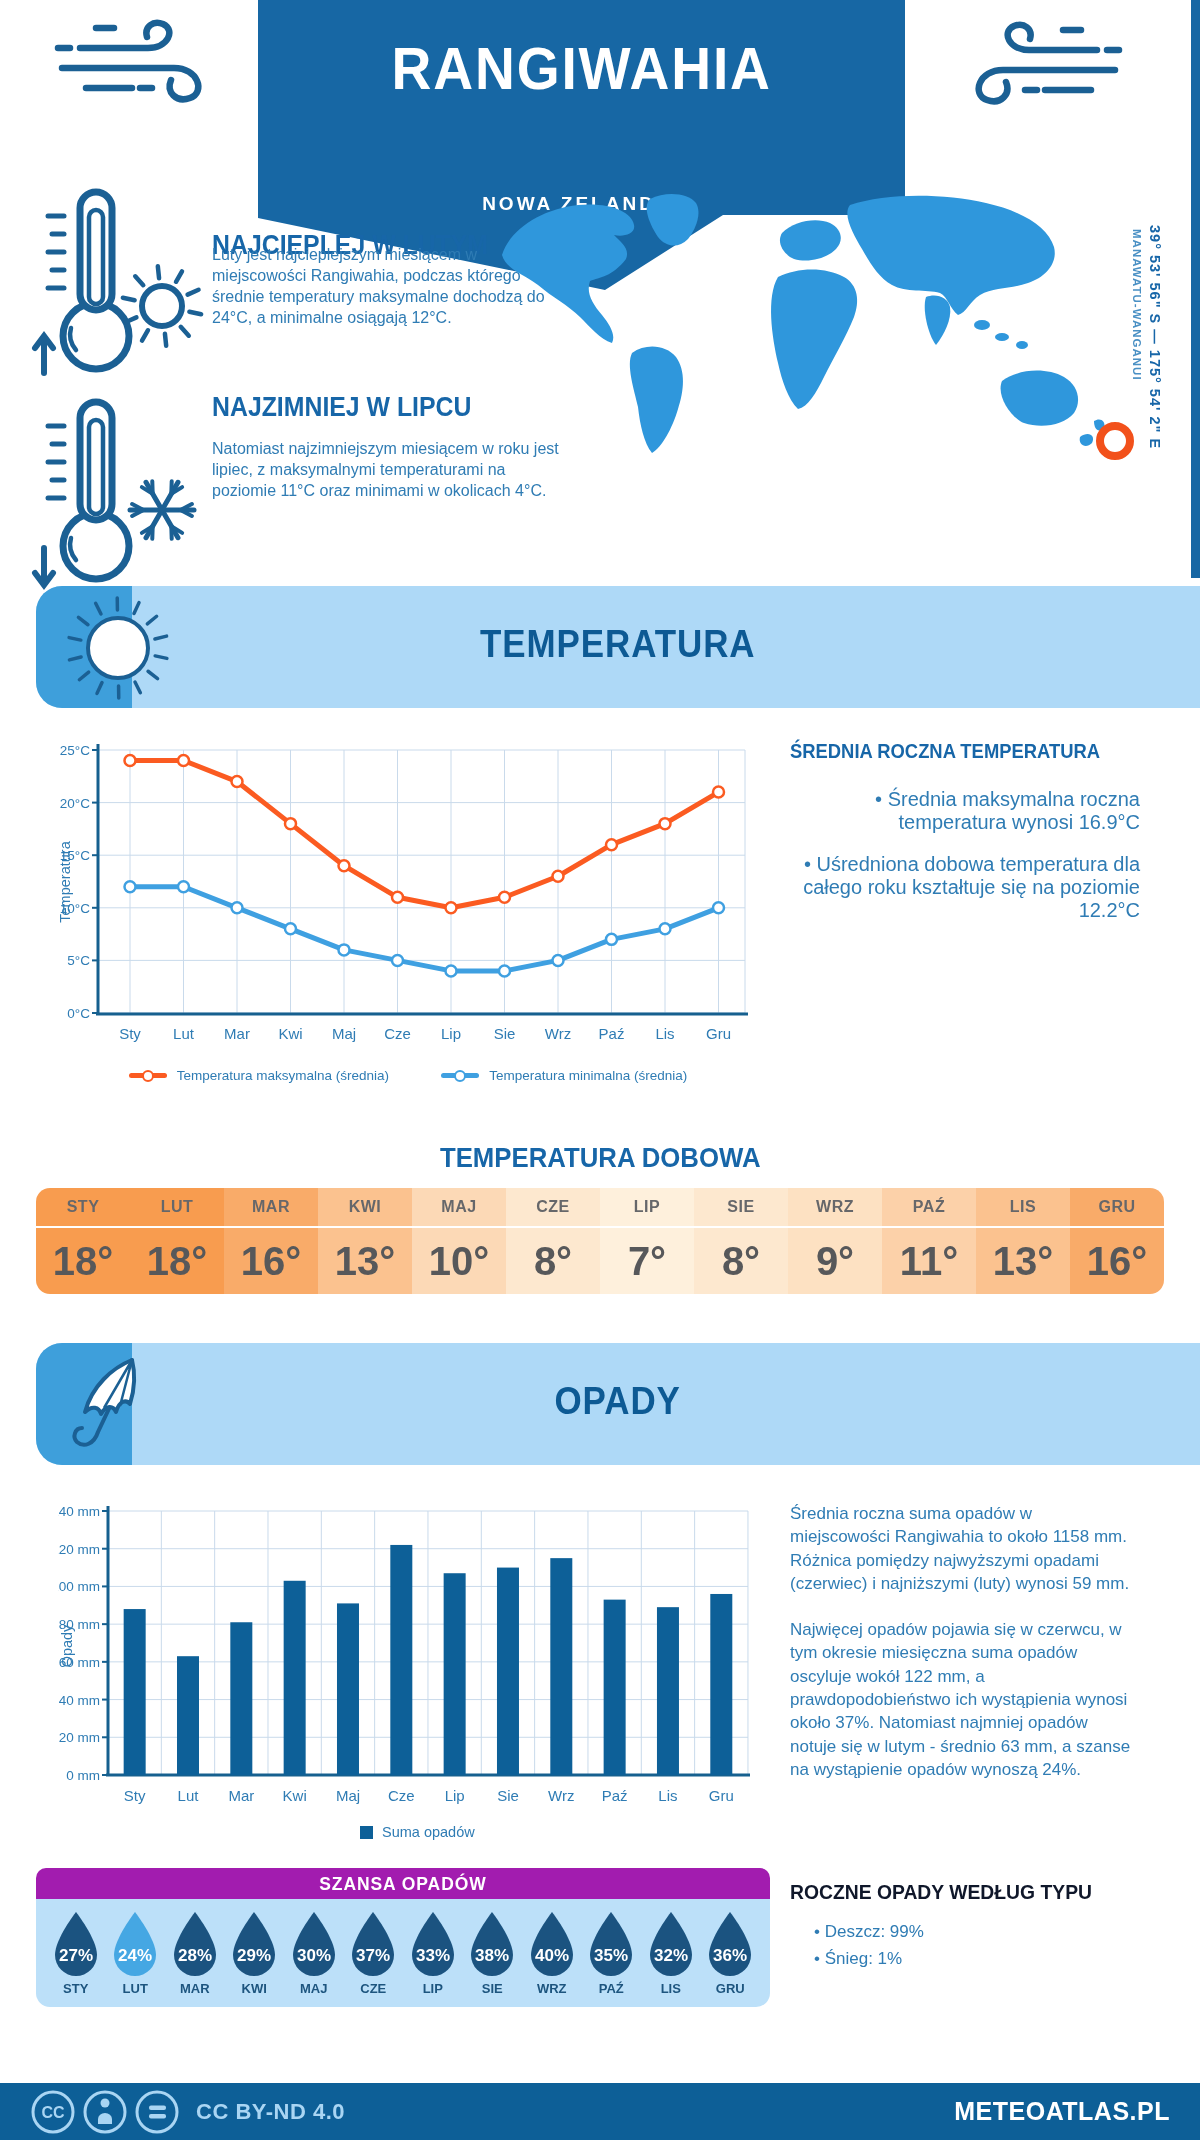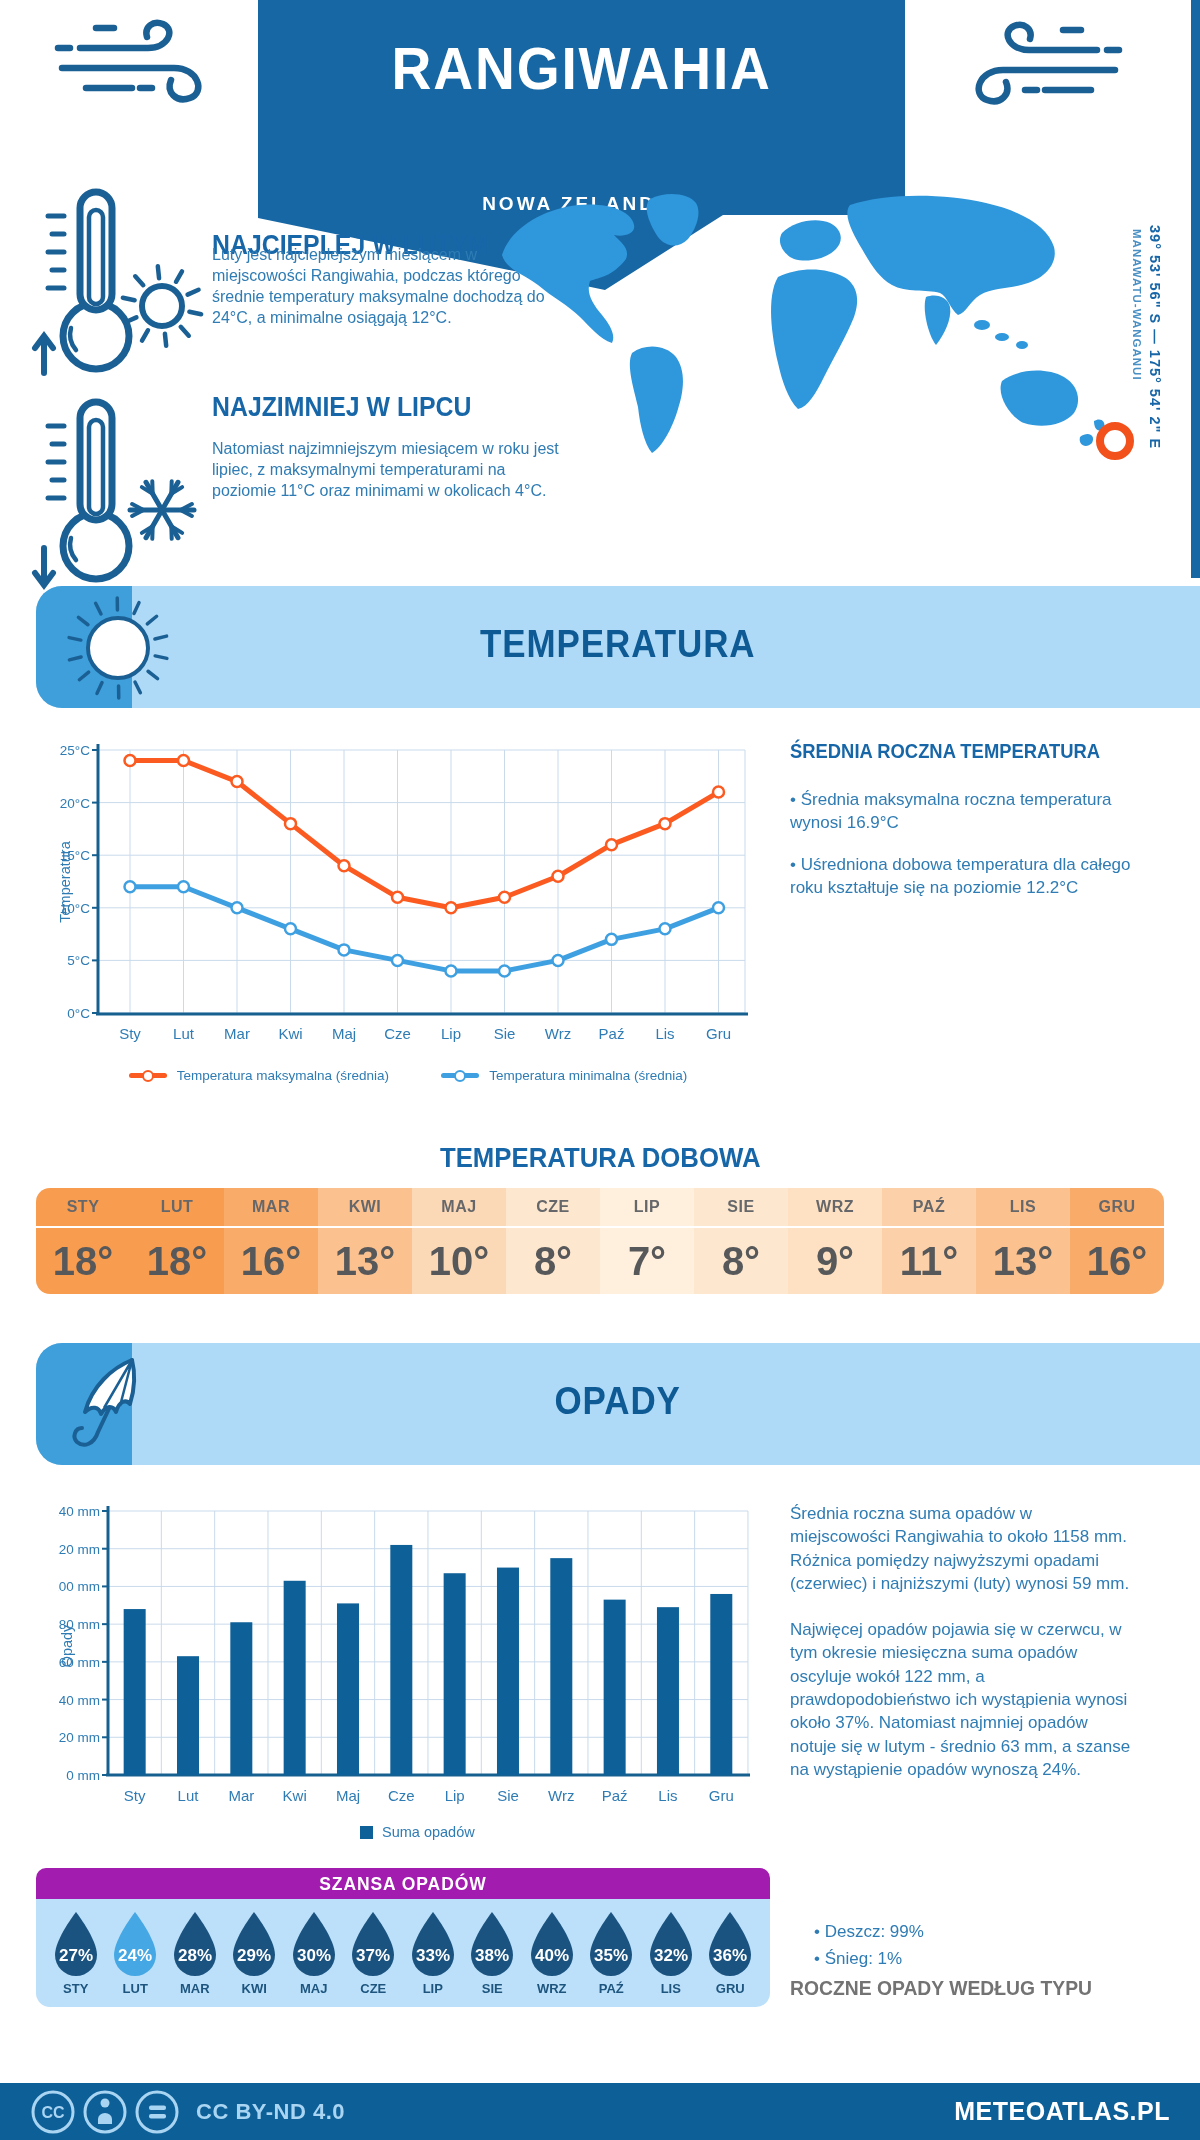--- a/index.html
+++ b/index.html
@@ -28,21 +28,21 @@
 
   
   .band{left:36px;width:1164px;height:122px;background:#AED9F7;border-radius:26px 0 0 26px;}
   .band-sq{left:36px;width:96px;height:122px;background:#3E9FDB;border-radius:26px 0 0 26px;}
   .band-title{left:36px;width:1164px;text-align:center;color:#0D5A94;
               font-size:38px;font-weight:bold;letter-spacing:1px;}
 
   
   #annual-title{left:790px;top:740px;color:#1766A8;font-size:20px;font-weight:bold;}
   #annual-bullets{left:790px;top:788px;width:350px;}
-  #annual-bullets .bullet{color:#2F7CB4;font-size:17px;line-height:23px;margin-bottom:19px;}
+  #annual-bullets .bullet{color:#2F7CB4;font-size:20px;line-height:23px;margin-bottom:19px;text-align:right;}
 
   
   #temp-legend{left:58px;top:1068px;width:700px;display:flex;justify-content:center;gap:52px;}
   .lg-item{display:flex;align-items:center;gap:10px;}
   .lg-swatch{position:relative;width:38px;height:5px;border-radius:3px;}
   .lg-dot{position:absolute;left:13px;top:-3.5px;width:8px;height:8px;border-radius:50%;
           background:#fff;border:2.5px solid #000;}
   .lg-label{color:#2F7CB4;font-size:13.5px;}
 
   
@@ -52,21 +52,21 @@
                border-radius:14px;overflow:hidden;}
   .dt-col{flex:1;display:flex;flex-direction:column;}
   .dt-head{height:38px;border-bottom:2px solid #fff;display:flex;align-items:center;
            justify-content:center;color:#66676A;font-size:16px;font-weight:bold;letter-spacing:.5px;}
   .dt-val{flex:1;display:flex;align-items:center;justify-content:center;color:#57585A;
           font-size:40px;font-weight:bold;}
 
   
   #precip-text{left:790px;top:1502px;width:345px;}
   #precip-text .para{color:#2F7CB4;font-size:17px;line-height:23.3px;margin-bottom:23px;}
-  #bytype-title{left:790px;top:1976px;color:#737373;font-size:21px;font-weight:bold;}
+  #bytype-title{left:790px;top:1880px;color:#0f172a;font-size:21px;font-weight:bold;}
   #bytype-list{left:814px;top:1918px;width:345px;}
   #bytype-list .bullet{color:#2F7CB4;font-size:17px;line-height:27px;}
 
   
   #chance-header{left:36px;top:1868px;width:734px;height:31px;background:#a21caf;
                  border-radius:10px 10px 0 0;display:flex;align-items:center;justify-content:center;
                  color:#fff;font-size:19px;font-weight:bold;letter-spacing:1px;}
   #chance-panel{left:36px;top:1899px;width:734px;height:108px;background:#BCE0F9;
                 border-radius:0 0 14px 14px;display:flex;justify-content:space-around;
                 padding:0 10px;box-sizing:border-box;}

